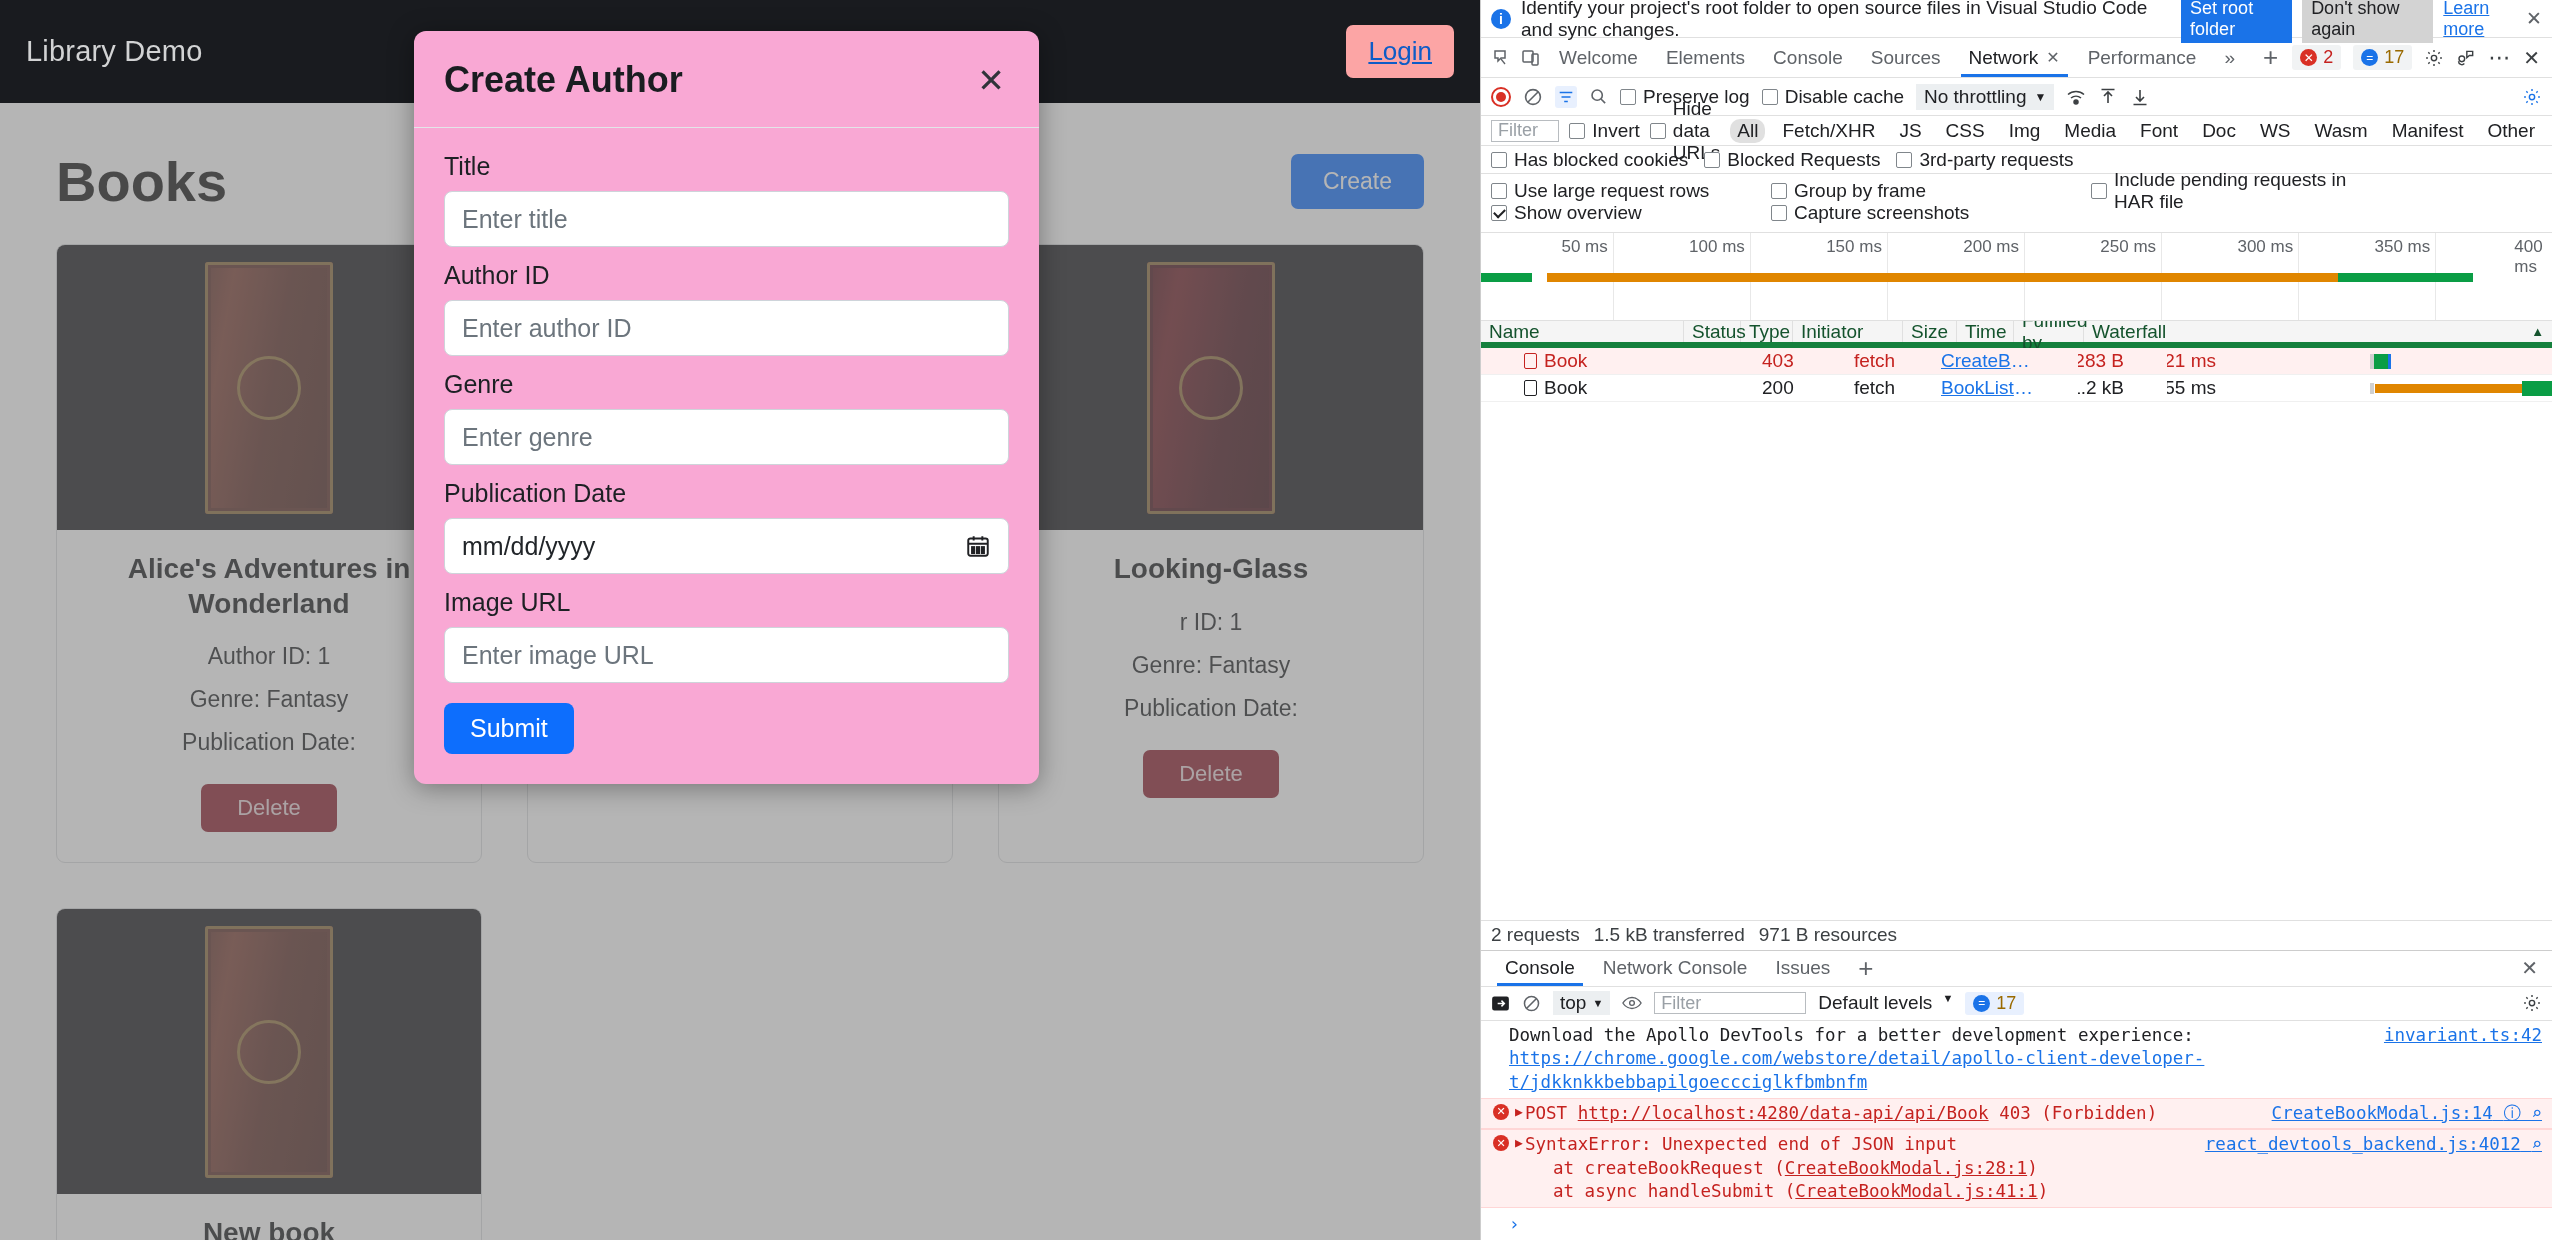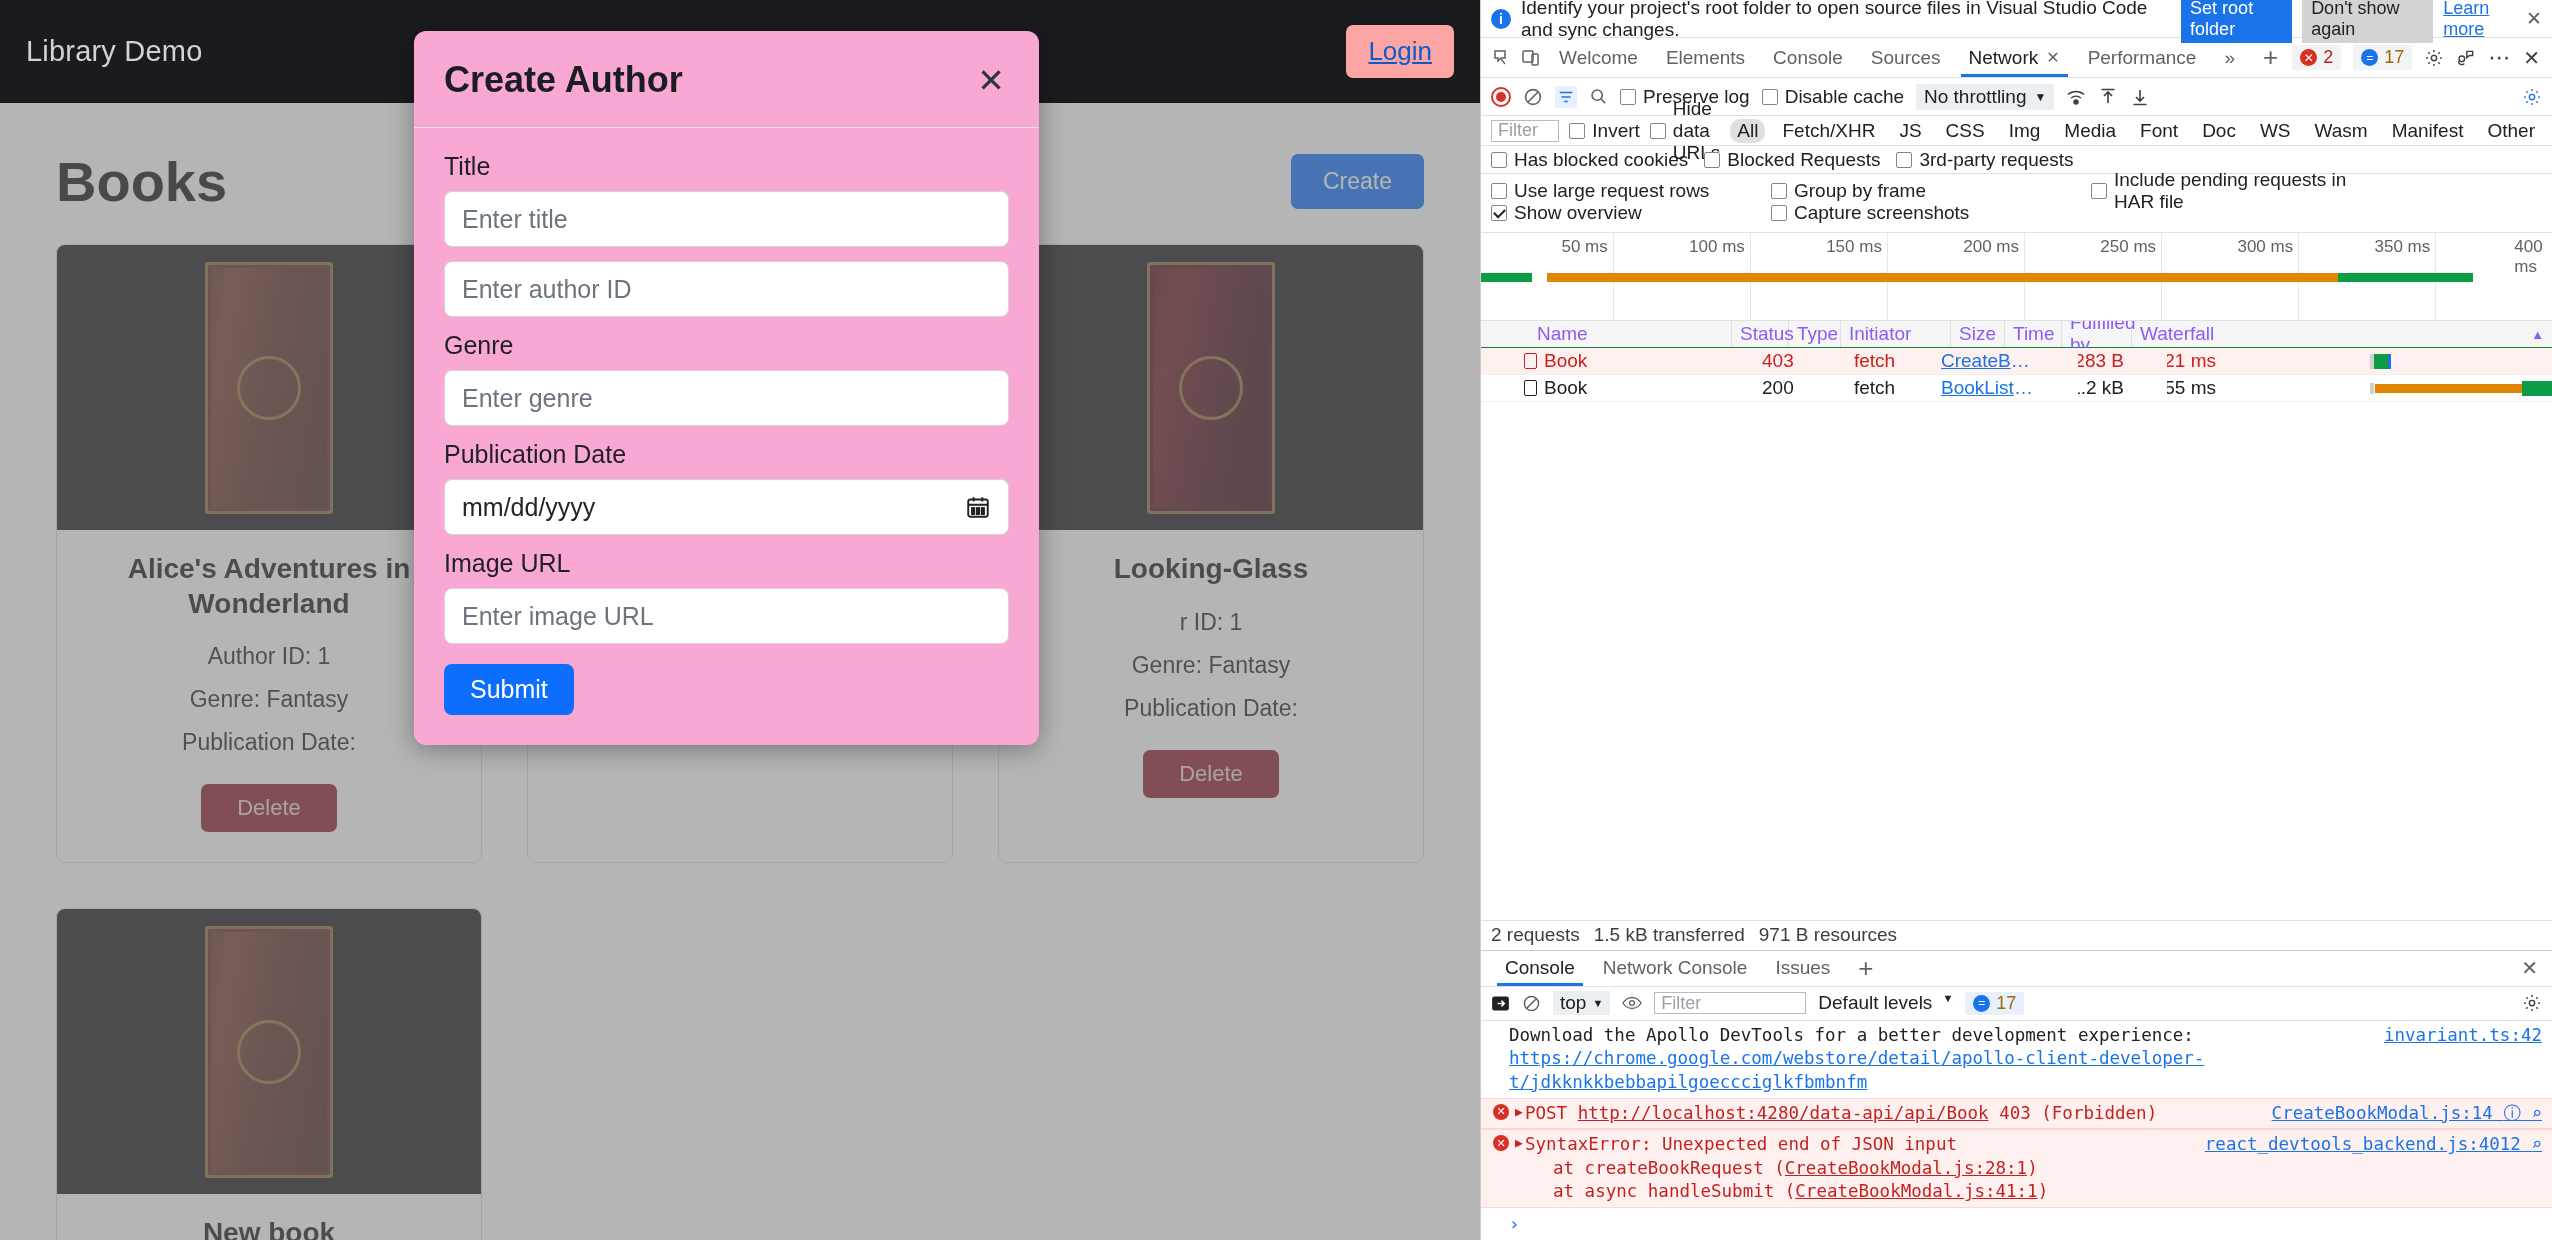--- a/index.html
+++ b/index.html
@@ -127,21 +127,21 @@
   .ovw { height:88px; border-bottom:1px solid #e0e0e0; position:relative; background:#fff; }
   .ovw .ticks { position:absolute; inset:0; }
   .ovw .tk { position:absolute; top:0; bottom:0; border-right:1px solid #e8e8e8; }
   .ovw .tl { position:absolute; top:4px; font-size:17px; color:#5f6368; transform:translateX(-100%);
              padding-right:5px; }
   .ovw .barwrap { position:absolute; left:0; right:0; top:38px; height:12px; }
   .seg { position:absolute; height:9px; top:2px; }
   .g { background:#0a9d45; } .o { background:#e08600; }
 
   .tbl-head { height:27px; display:flex; align-items:center; background:#f5f5f5;
-              border-bottom:1px solid #15803d; font-size:19px; color:#8b5cf6;padding-left:48px; }
+              border-bottom:6px solid #15803d; font-size:19px; color:#14532d; }
   .th { padding:0 8px; border-right:1px solid #e0e0e0; height:100%; display:flex;
         align-items:center; }
   .row { height:27px; display:flex; align-items:center; font-size:19px;
          border-bottom:1px solid #f0f0f0; }
   .row.err { background:#fff0f0; color:#c5221f; }
   .td { padding:0 8px; height:100%; display:flex; align-items:center; overflow:hidden;
         white-space:nowrap;margin-left:35px; }
   .td.num { justify-content:flex-end; }
   .c-name{width:203px;} .c-status{width:57px;} .c-type{width:52px;} .c-init{width:110px;}
   .c-size{width:54px;} .c-time{width:57px;} .c-ful{width:70px;} .c-wf{flex:1;position:relative;}
@@ -264,20 +264,21 @@
     <div class="modal">
       <div class="modal-head">
         <div class="modal-title">Create Author</div>
         <div class="modal-close">✕</div>
       </div>
       <div class="modal-body">
 
         <label class="f-label">Title</label>
         <div class="f-input">Enter title</div>
 
+        <label class="f-label">Author ID</label>
         <div class="f-input">Enter author ID</div>
 
         <label class="f-label">Genre</label>
         <div class="f-input">Enter genre</div>
 
         <label class="f-label">Publication Date</label>
         <div class="f-input date">
           <span>mm/dd/yyyy</span>
           <span class="cal-ic">
             <svg viewBox="0 0 24 24" width="26" height="26" fill="none" stroke="#202124" stroke-width="1.8">

